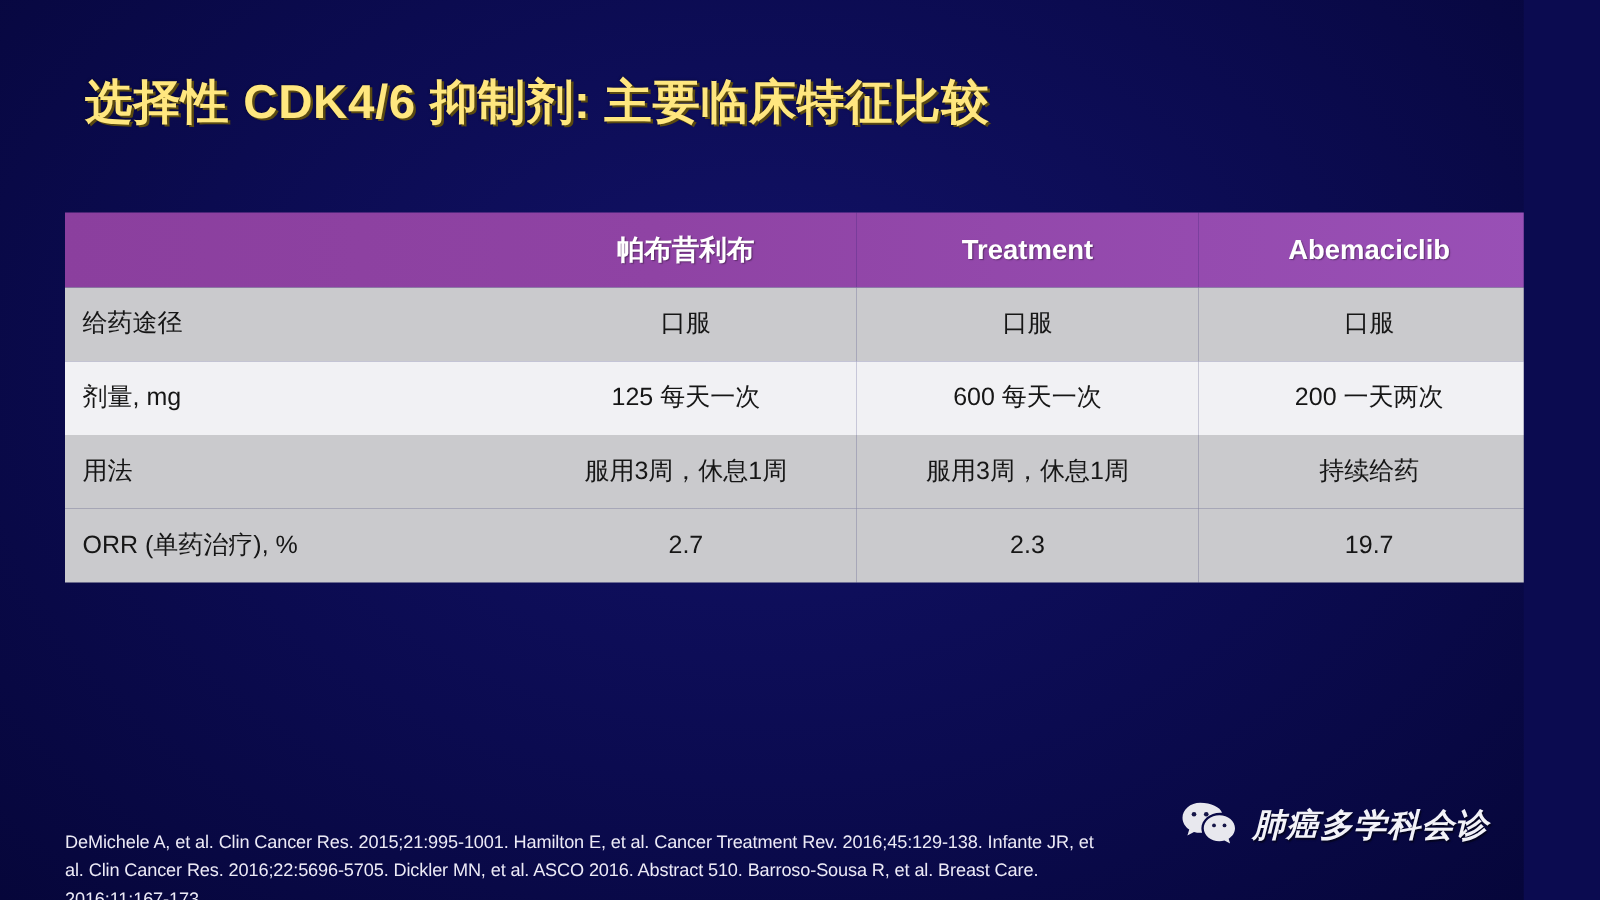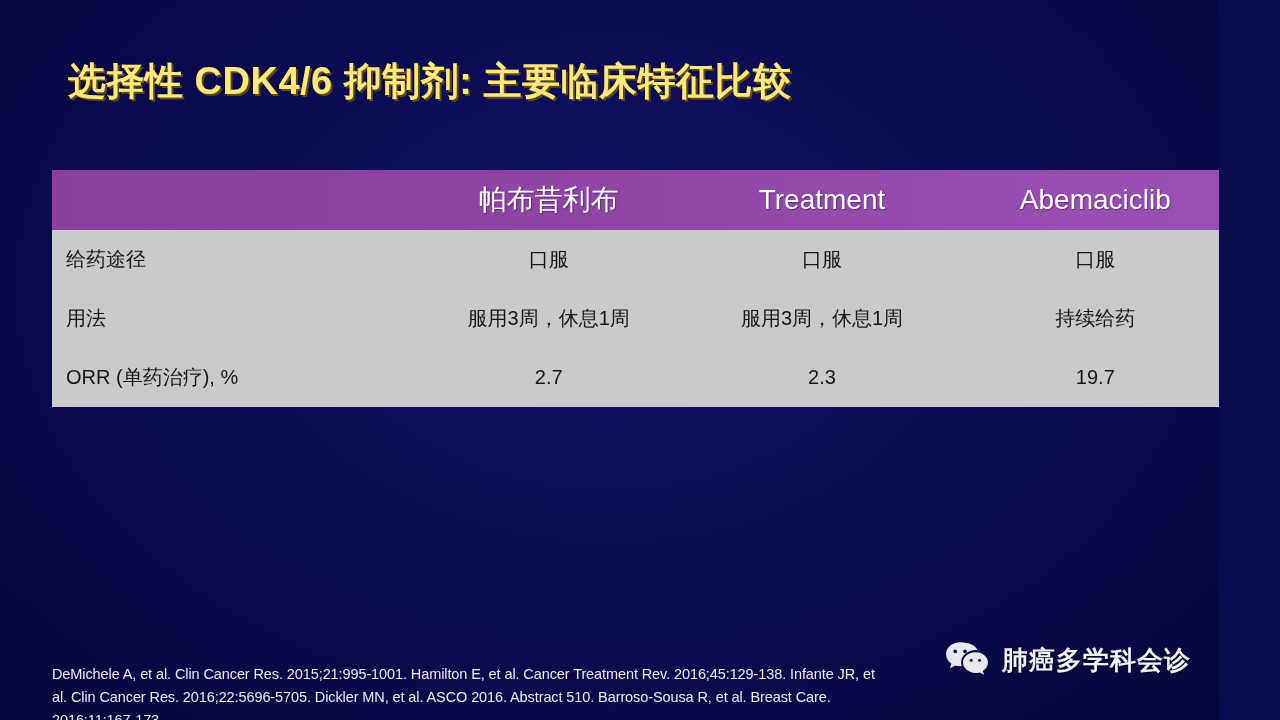--- a/index.html
+++ b/index.html
@@ -53,22 +53,22 @@
   table.cdk-table col.c-label { width: 360px; }
   table.cdk-table col.c-data  { width: 273.3px; }
 
   thead tr {
     background: linear-gradient(to right, #8b3f9e 0%, #8f43a4 40%, #9950b6 100%);
   }
   thead th {
     height: 60px;
     padding: 0 10px;
     color: #ffffff;
-    font-size: 28px;
-    font-weight: normal;
+    font-size: 22px;
+    font-weight: bold;
     text-align: center;
     vertical-align: middle;
     text-shadow: 1px 1px 1px rgba(0,0,0,.35);
   }
   thead th.th-blank { text-align: left; }
 
   tbody tr { height: 59px; }
   tbody tr.row-dark  { background: #cacacd; }
   tbody tr.row-light { background: #f1f1f4; }
 
@@ -99,20 +99,21 @@
   }
 
   
   .brand {
     position: absolute;
     right: 28px;
     top: 640px;
     display: flex;
     align-items: center;
     gap: 12px;
+    font-style: italic;
   }
   .wechat-icon {
     width: 46px;
     height: 40px;
     flex: 0 0 auto;
   }
   .brand-name {
     font-size: 26px;
     font-weight: bold;
     color: #f2f2f8;
@@ -144,20 +145,26 @@
           <th>Abemaciclib</th>
         </tr>
       </thead>
       <tbody>
         <tr class="row-dark">
           <td class="cell-label">给药途径</td>
           <td>口服</td>
           <td>口服</td>
           <td>口服</td>
         </tr>
+        <tr class="row-light">
+          <td class="cell-label">剂量, mg</td>
+          <td>125  每天一次</td>
+          <td>600  每天一次</td>
+          <td>200  一天两次</td>
+        </tr>
         <tr class="row-dark">
           <td class="cell-label">用法</td>
           <td>服用3周，休息1周</td>
           <td>服用3周，休息1周</td>
           <td>持续给药</td>
         </tr>
         <tr class="row-dark">
           <td class="cell-label">ORR (单药治疗), %</td>
           <td>2.7</td>
           <td>2.3</td>

